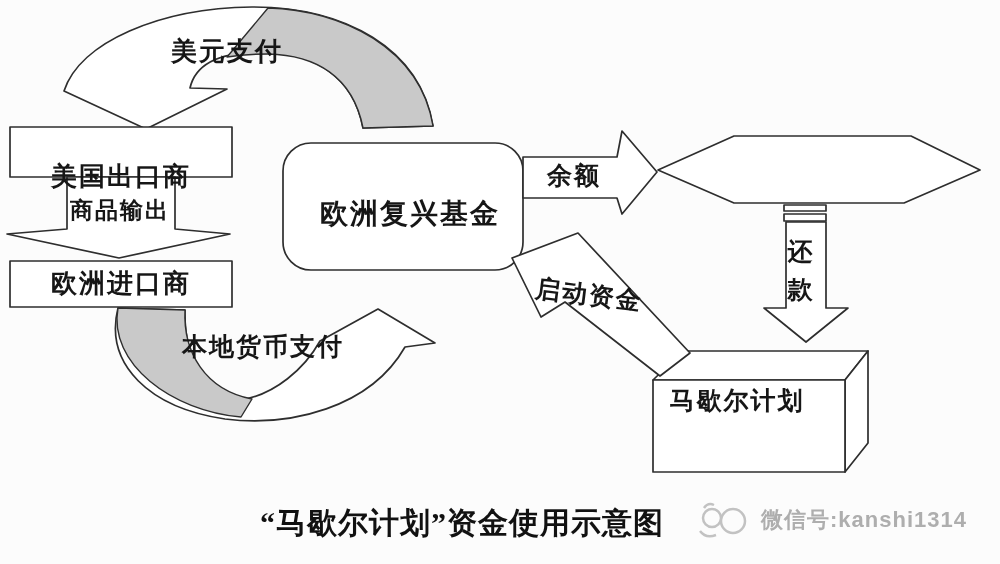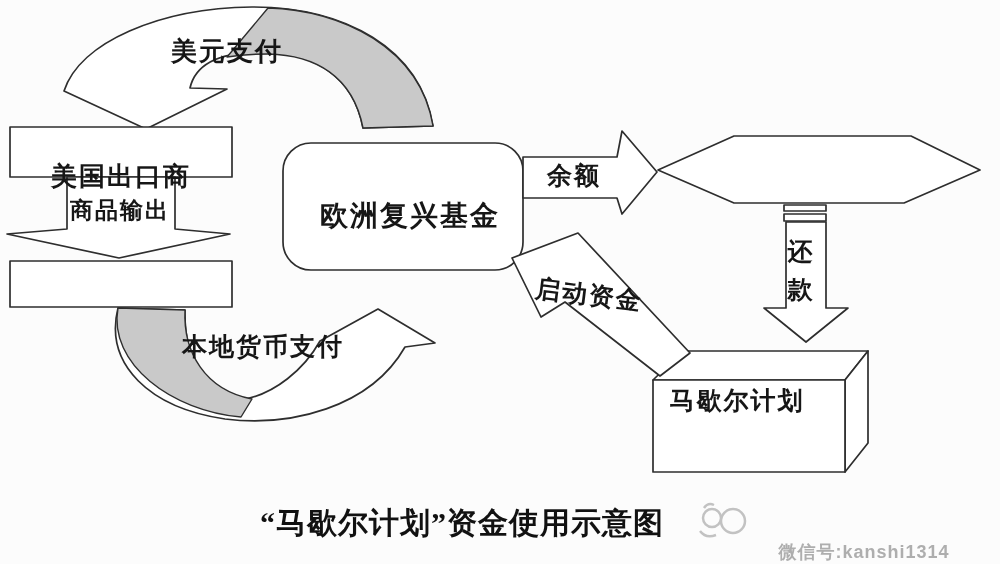--- a/index.html
+++ b/index.html
@@ -23,23 +23,22 @@
   .vertical{white-space:normal;width:30px;letter-spacing:0;line-height:1.5;}
   .rotated{transform:translate(-50%,-50%) rotate(7deg);}
   .title{
     position:absolute;transform:translate(-50%,-50%);
     font-size:30px;font-weight:bold;color:#111111;
     letter-spacing:1px;white-space:nowrap;
   }
   .watermark{
     position:absolute;transform:translate(-50%,-50%);
     font-family:"Liberation Sans","DejaVu Sans",sans-serif;
-    font-size:18px;color:#aeaeae;letter-spacing:1px;white-space:nowrap;
+    font-size:22px;color:#aeaeae;letter-spacing:1px;white-space:nowrap;
     font-weight:bold;
-    margin-top:32px;
   }
 </style>
 </head>
 <body>
 
 <div class="stage">
 
   <svg width="1000" height="564" viewBox="0 0 1000 564">
 
     <path class="shape" d="M 64,91 C 80,42 160,8 252,7 C 345,7 420,48 433,126 L 363,128
@@ -91,22 +90,23 @@
   <div class="lbl lbl-25" style="left:263px;top:347px;">本地货币支付</div>
 
   <div class="lbl lbl-25" style="left:566px;top:176px;margin-left:8px;">余额</div>
 
   <div class="lbl lbl-25 vertical" style="left:800px;top:272px;font-family:Liberation Mono, monospace;">还款</div>
 
   <div class="lbl lbl-25 rotated" style="left:589px;top:295px;">启动资金</div>
 
   <div class="lbl lbl-26" style="left:121px;top:169px;margin-top:8px;">美国出口商</div>
 
+  <div class="lbl lbl-26" style="left:121px;top:284px;">欧洲进口商</div>
 
-  <div class="lbl lbl-28" style="left:410px;top:216px;">欧洲复兴基金</div>
+  <div class="lbl lbl-28" style="left:410px;top:216px;font-family:Liberation Mono, monospace;">欧洲复兴基金</div>
 
 
   <div class="lbl lbl-25" style="left:737px;top:401px;">马歇尔计划</div>
 
   <div class="title" style="left:462px;top:523px;">“马歇尔计划”资金使用示意图</div>
 
   <div class="watermark" style="left:864px;top:520px;">微信号:kanshi1314</div>
 
 </div>
 

